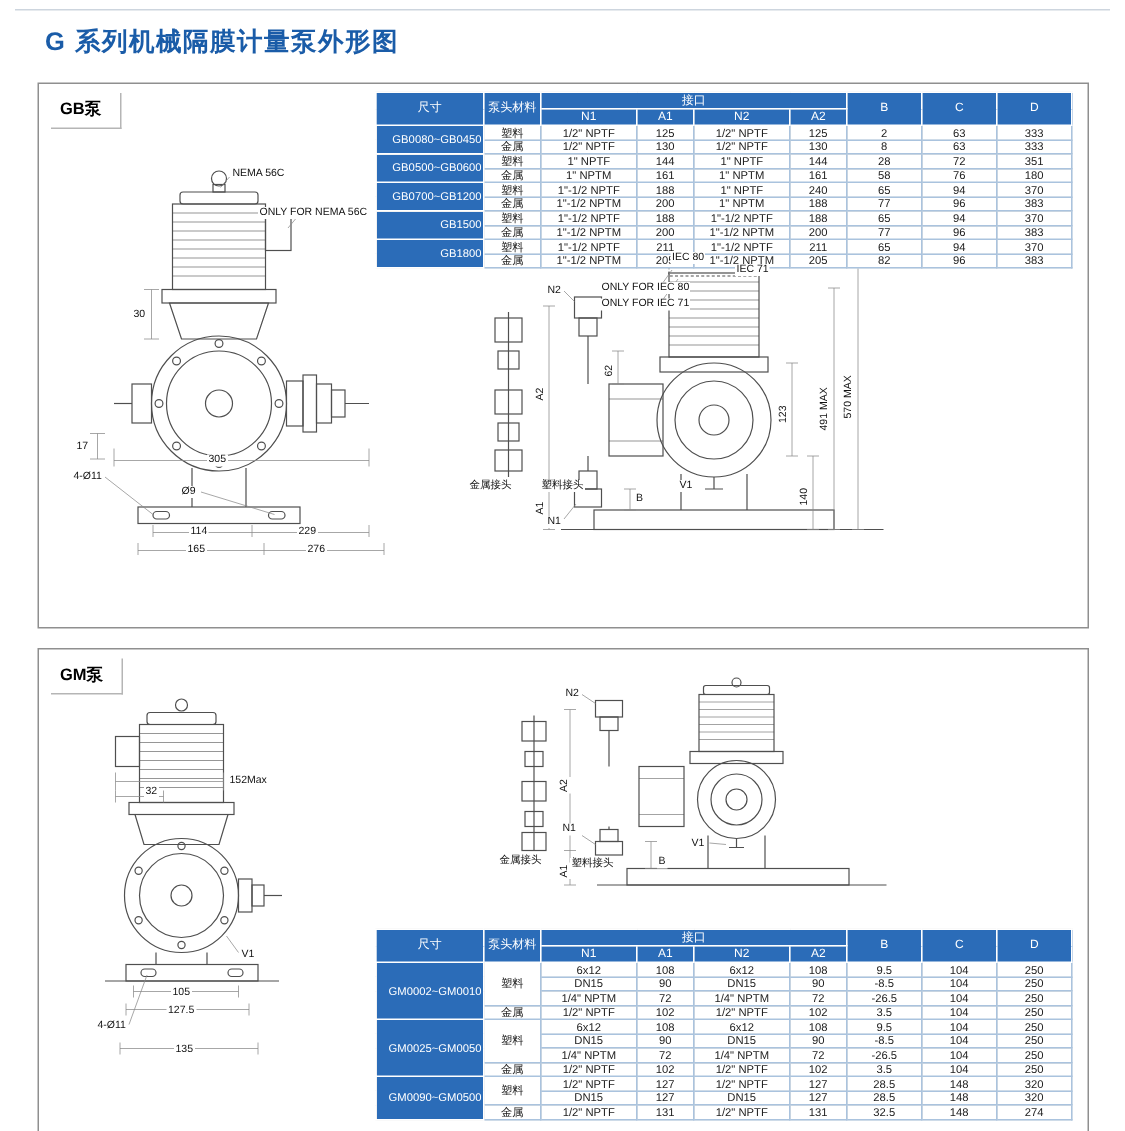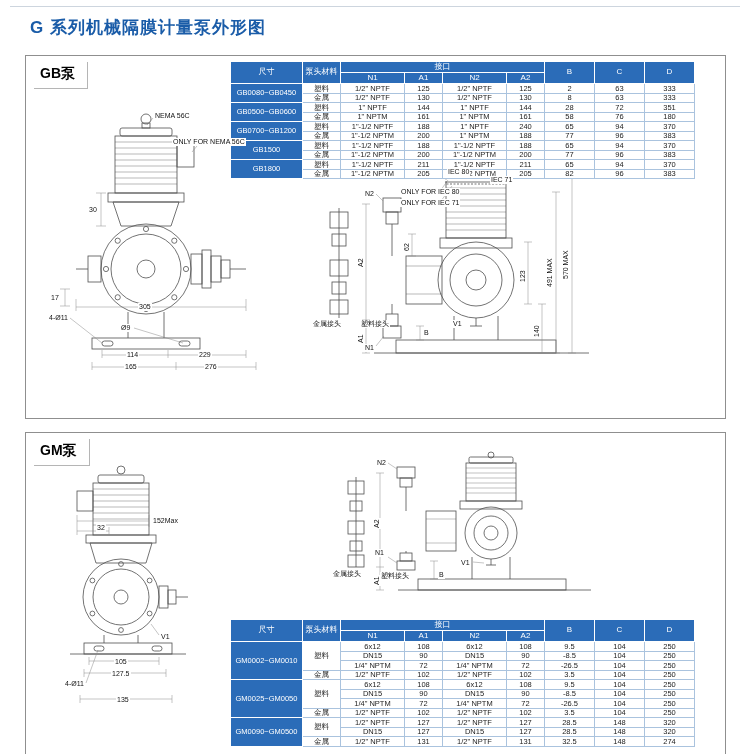--- a/index.html
+++ b/index.html
@@ -2,27 +2,27 @@
 <html><head>
 <meta charset="utf-8">
 <style>
   html,body{margin:0;padding:0;}
   body{width:750px;height:754px;background:#ffffff;font-family:"Liberation Sans",sans-serif;position:relative;overflow:hidden;}
   .top-rule{position:absolute;left:10px;top:6px;width:730px;border-top:1px solid #cdd5de;}
   .title{position:absolute;left:30px;top:16px;font-size:17px;font-weight:bold;color:#1a5ca8;letter-spacing:1px;margin:0;}
   .panel{position:absolute;left:25px;width:699px;border:1px solid #8f8f8f;background:#fff;overflow:hidden;}
   .panel-gb{top:55px;height:362px;}
   .panel-gm{top:432px;height:321px;}
-  .panel-label{position:absolute;left:8px;top:6px;font-size:14px;font-weight:bold;color:#000;padding:3px 12px 5px 6px;border-right:1px solid #b5b5b5;border-bottom:1px solid #b5b5b5;background:#fff;z-index:3;}
-  table.spec{position:absolute;left:204px;border-collapse:collapse;table-layout:fixed;z-index:2;background:#e5e5e5;}
+  .panel-label{position:absolute;left:8px;top:6px;font-size:11px;font-weight:bold;color:#000;padding:3px 12px 5px 6px;border-right:1px solid #b5b5b5;border-bottom:1px solid #b5b5b5;background:#fff;z-index:3;}
+  table.spec{position:absolute;left:224px;border-collapse:collapse;table-layout:fixed;z-index:2;background:#e5e5e5;}
   .panel-gb table.spec{top:5px;}
   .panel-gm table.spec{top:186px;}
   table.spec th{background:#2b6cb8;color:#fff;font-weight:normal;font-size:8px;border:1px solid #fff;height:10px;padding:0;text-align:center;line-height:1.1;}
   table.spec td{font-size:7.5px;color:#1c1c1c;background:#fff;border:1px solid #aac3de;height:8.5px;padding:0 1px;text-align:center;white-space:nowrap;overflow:hidden;line-height:1;}
-  table.spec td.size-cell{background:#2b6cb8;color:#fff;border:1px solid #fff;}
+  table.spec td.size-cell{background:#2b6cb8;color:#fff;border:1px solid #fff;text-align:right;}
   .drawing{position:absolute;}
   .drawing svg{position:absolute;left:0;top:0;}
   .dlabel{position:absolute;font-size:7px;line-height:1.1;color:#111;white-space:nowrap;background:#fff;padding:0 1px;z-index:2;}
   .dlabel.rot{transform:rotate(-90deg);transform-origin:0 0;}
   .gb-front{left:20px;top:50px;width:215px;height:310px;}
   .gb-side{left:278px;top:112px;width:295px;height:246px;}
   .gm-front{left:30px;top:28px;width:180px;height:290px;}
   .gm-side{left:300px;top:16px;width:280px;height:166px;}
 </style>
 </head>

